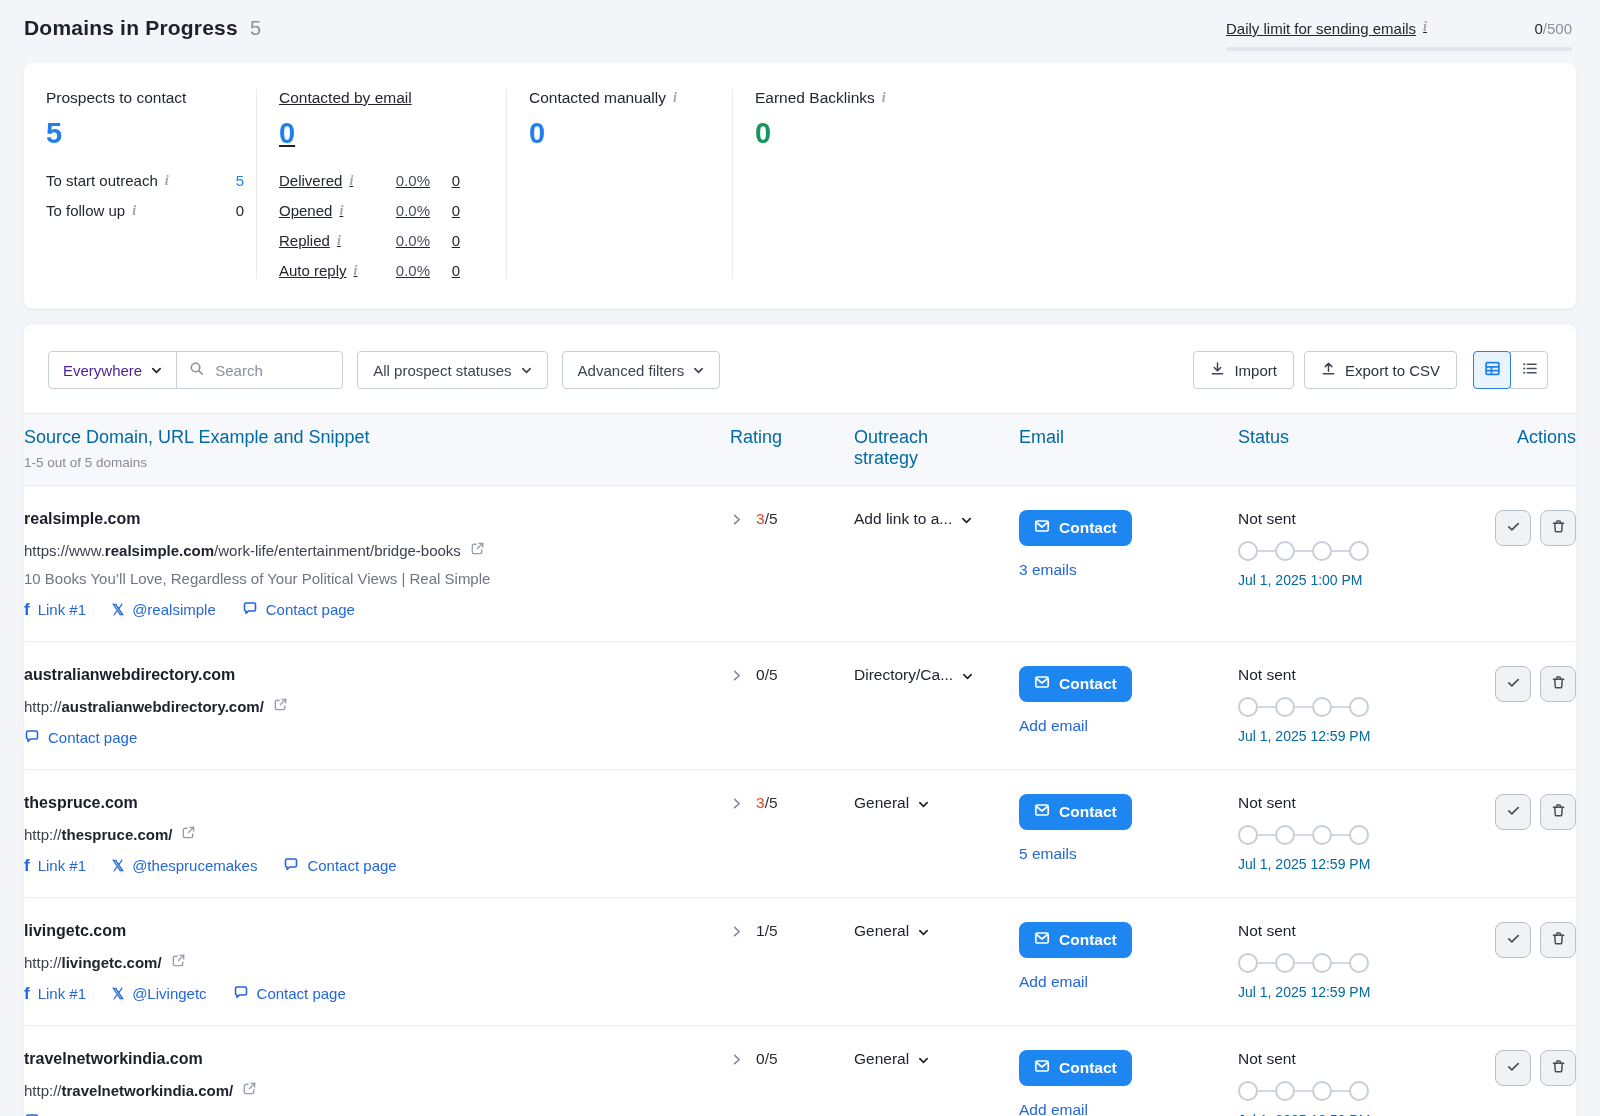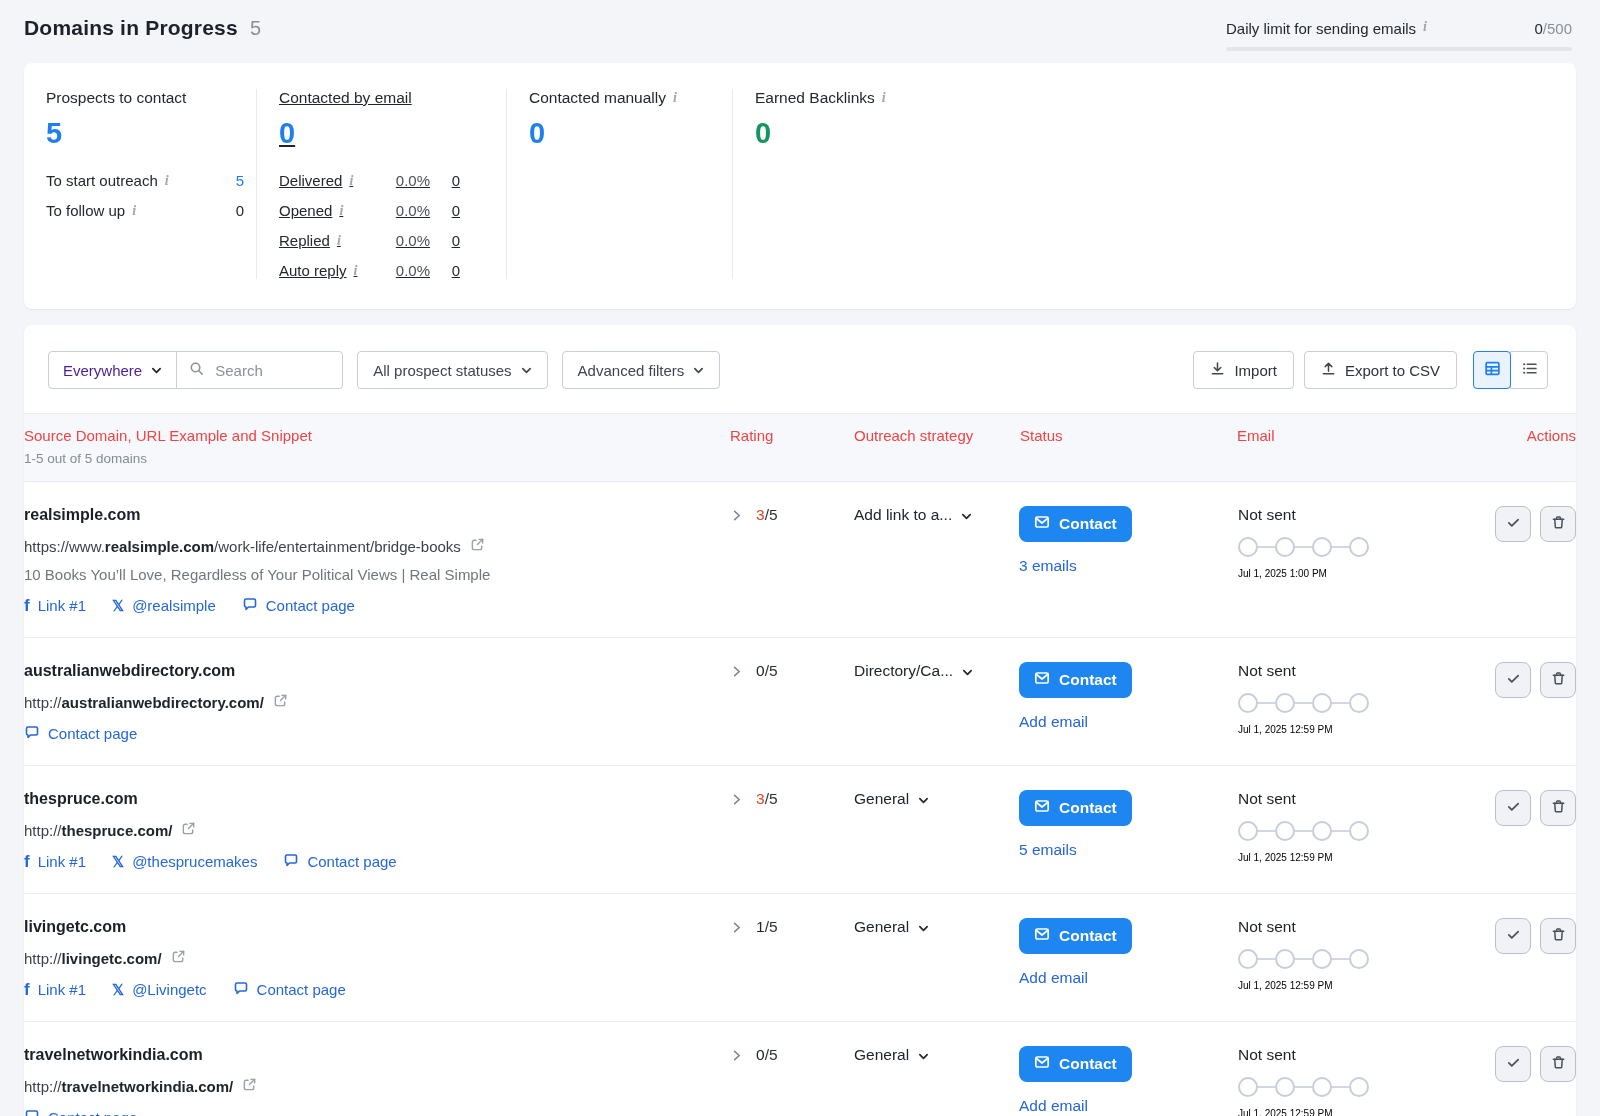--- a/index.html
+++ b/index.html
@@ -14,21 +14,21 @@
   
   .top {
     display:flex; justify-content:space-between; align-items:flex-start;
     padding:16px 28px 12px 24px;
   }
   .title-wrap { display:flex; gap:12px; align-items:baseline; }
   .page-title { font-size:21px; font-weight:700; color:#1d212b; letter-spacing:.2px; }
   .page-count { font-size:20px; color:#8b909b; }
   .limit { width:346px; padding-top:4px; }
   .limit-row { display:flex; justify-content:space-between; align-items:center; font-size:15px; color:#23272f; }
-  .limit-label { display:flex; gap:7px; align-items:flex-start; }
+  .limit-label { display:flex; gap:7px; align-items:flex-start;text-decoration:underline; }
   .limit-used { color:#23272f; }
   .limit-max { color:#8b909b; }
   .limit-bar { height:4px; background:#e3e5eb; border-radius:2px; margin-top:10px; }
   .info { font-family:"Liberation Serif", serif; font-style:italic; font-weight:700; color:#a0a5b1; font-size:14px; line-height:1; cursor:pointer; }
   
   .card { background:#fff; border-radius:8px; margin:0 24px; box-shadow:0 1px 2px rgba(30,35,50,.07); }
   
   .stats-card { display:flex; padding:26px 0 30px; margin-bottom:16px; }
   .stat-col { padding:0 24px 0 22px; }
   .stat-col + .stat-col { border-left:1px solid #e8eaef; }
@@ -57,21 +57,21 @@
   .pill { display:flex; align-items:center; gap:9px; border:1px solid #c9cedb; border-radius:4px; height:38px; padding:0 15px; font-size:15px; color:#3f4450; margin-left:14px; cursor:pointer; background:#fff; }
   .right-tools { margin-left:auto; display:flex; align-items:center; gap:10px; }
   .btn { display:flex; align-items:center; gap:9px; border:1px solid #c9cedb; border-radius:4px; height:38px; padding:0 16px; font-size:15px; color:#2d323c; background:#fff; cursor:pointer; font-family:inherit; }
   .view-toggle { display:flex; margin-left:6px; }
   .vbtn { width:38px; height:38px; display:flex; align-items:center; justify-content:center; border:1px solid #c9cedb; background:#fff; cursor:pointer; }
   .vbtn.sel { border:1px solid #2b7ce0; background:#e9f3fd; border-radius:4px; position:relative; z-index:1; }
   .vbtn.plain { margin-left:-1px; border-radius:0 4px 4px 0; }
   
   .grid { display:grid; grid-template-columns:676px 118px 168px 218px 196px 1fr; padding:0 28px 0 24px; }
   .thead { background:#f7f8fb; border-top:1px solid #e8eaef; border-bottom:1px solid #e8eaef; padding:13px 0 15px; }
-  .th { font-size:15px; color:#ef4444; }
+  .th { font-size:18px; color:#0369a1; }
   .th-sub { font-size:13.5px; color:#868b96; margin-top:7px; }
   .pad-rating { padding-left:30px; }
   .pad-strategy { padding-left:36px; }
   .pad-email { padding-left:33px; }
   .pad-status { padding-left:34px; }
   .th-actions { text-align:right; }
   .row { border-bottom:1px solid #ebedf2; padding:24px 0 22px; }
   .domain { font-size:16px; font-weight:700; color:#1b1f29; }
   .url { margin-top:13px; font-size:15px; color:#3c414c; display:flex; align-items:center; gap:9px; }
   .url b { color:#20242e; }
@@ -86,21 +86,21 @@
   .rate-den { color:#2d323c; }
   .cell-strategy { padding-left:36px; font-size:15.5px; display:flex; gap:9px; align-items:flex-start; cursor:pointer; }
   .cell-strategy svg { margin-top:5px; }
   .cell-email { padding-left:33px; }
   .contact-btn { display:inline-flex; align-items:center; gap:9px; background:#1e86f0; border:none; border-radius:8px; height:36px; padding:0 15px; color:#fff; font-size:15.5px; font-weight:700; font-family:inherit; cursor:pointer; }
   .email-link { margin-top:15px; font-size:15.5px; color:#2467d8; cursor:pointer; }
   .cell-status { padding-left:34px; font-size:15.5px; color:#20242e; }
   .stepper { display:flex; align-items:center; margin:13px 0 11px; }
   .step { width:20px; height:20px; border-radius:50%; border:2px solid #c8cdda; background:#fff; }
   .step-line { width:17px; height:2px; background:#d3d7e0; }
-  .status-date { font-size:10px; color:#000000; }
+  .status-date { font-size:14px; color:#0369a1; }
   .cell-actions { display:flex; gap:9px; justify-content:flex-end; align-items:flex-start; }
   .abtn { width:36px; height:36px; border:1px solid #b9bfcb; border-radius:8px; background:#f1f2f5; display:flex; align-items:center; justify-content:center; cursor:pointer; }
 </style>
 </head>
 <body>
 
 <div class="top">
   <div class="title-wrap">
     <span class="page-title">Domains in Progress</span>
     <span class="page-count">5</span>
@@ -262,22 +262,22 @@
     </div>
   </div>
 
   <div class="thead grid">
     <div>
       <div class="th">Source Domain, URL Example and Snippet</div>
       <div class="th-sub">1-5 out of 5 domains</div>
     </div>
     <div class="th pad-rating">Rating</div>
     <div class="th pad-strategy">Outreach strategy</div>
+    <div class="th pad-email">Email</div>
     <div class="th pad-status">Status</div>
-    <div class="th pad-email">Email</div>
     <div class="th th-actions">Actions</div>
   </div>
 
   <div>
   <div class="row grid">
     <div class="cell-source">
       <div class="domain">realsimple.com</div>
       <div class="url">
         <span><span>https://www.</span><b>realsimple.com</b><span>/work-life/entertainment/bridge-books</span></span>
         <span><svg width="15" height="15" viewBox="0 0 16 16">

